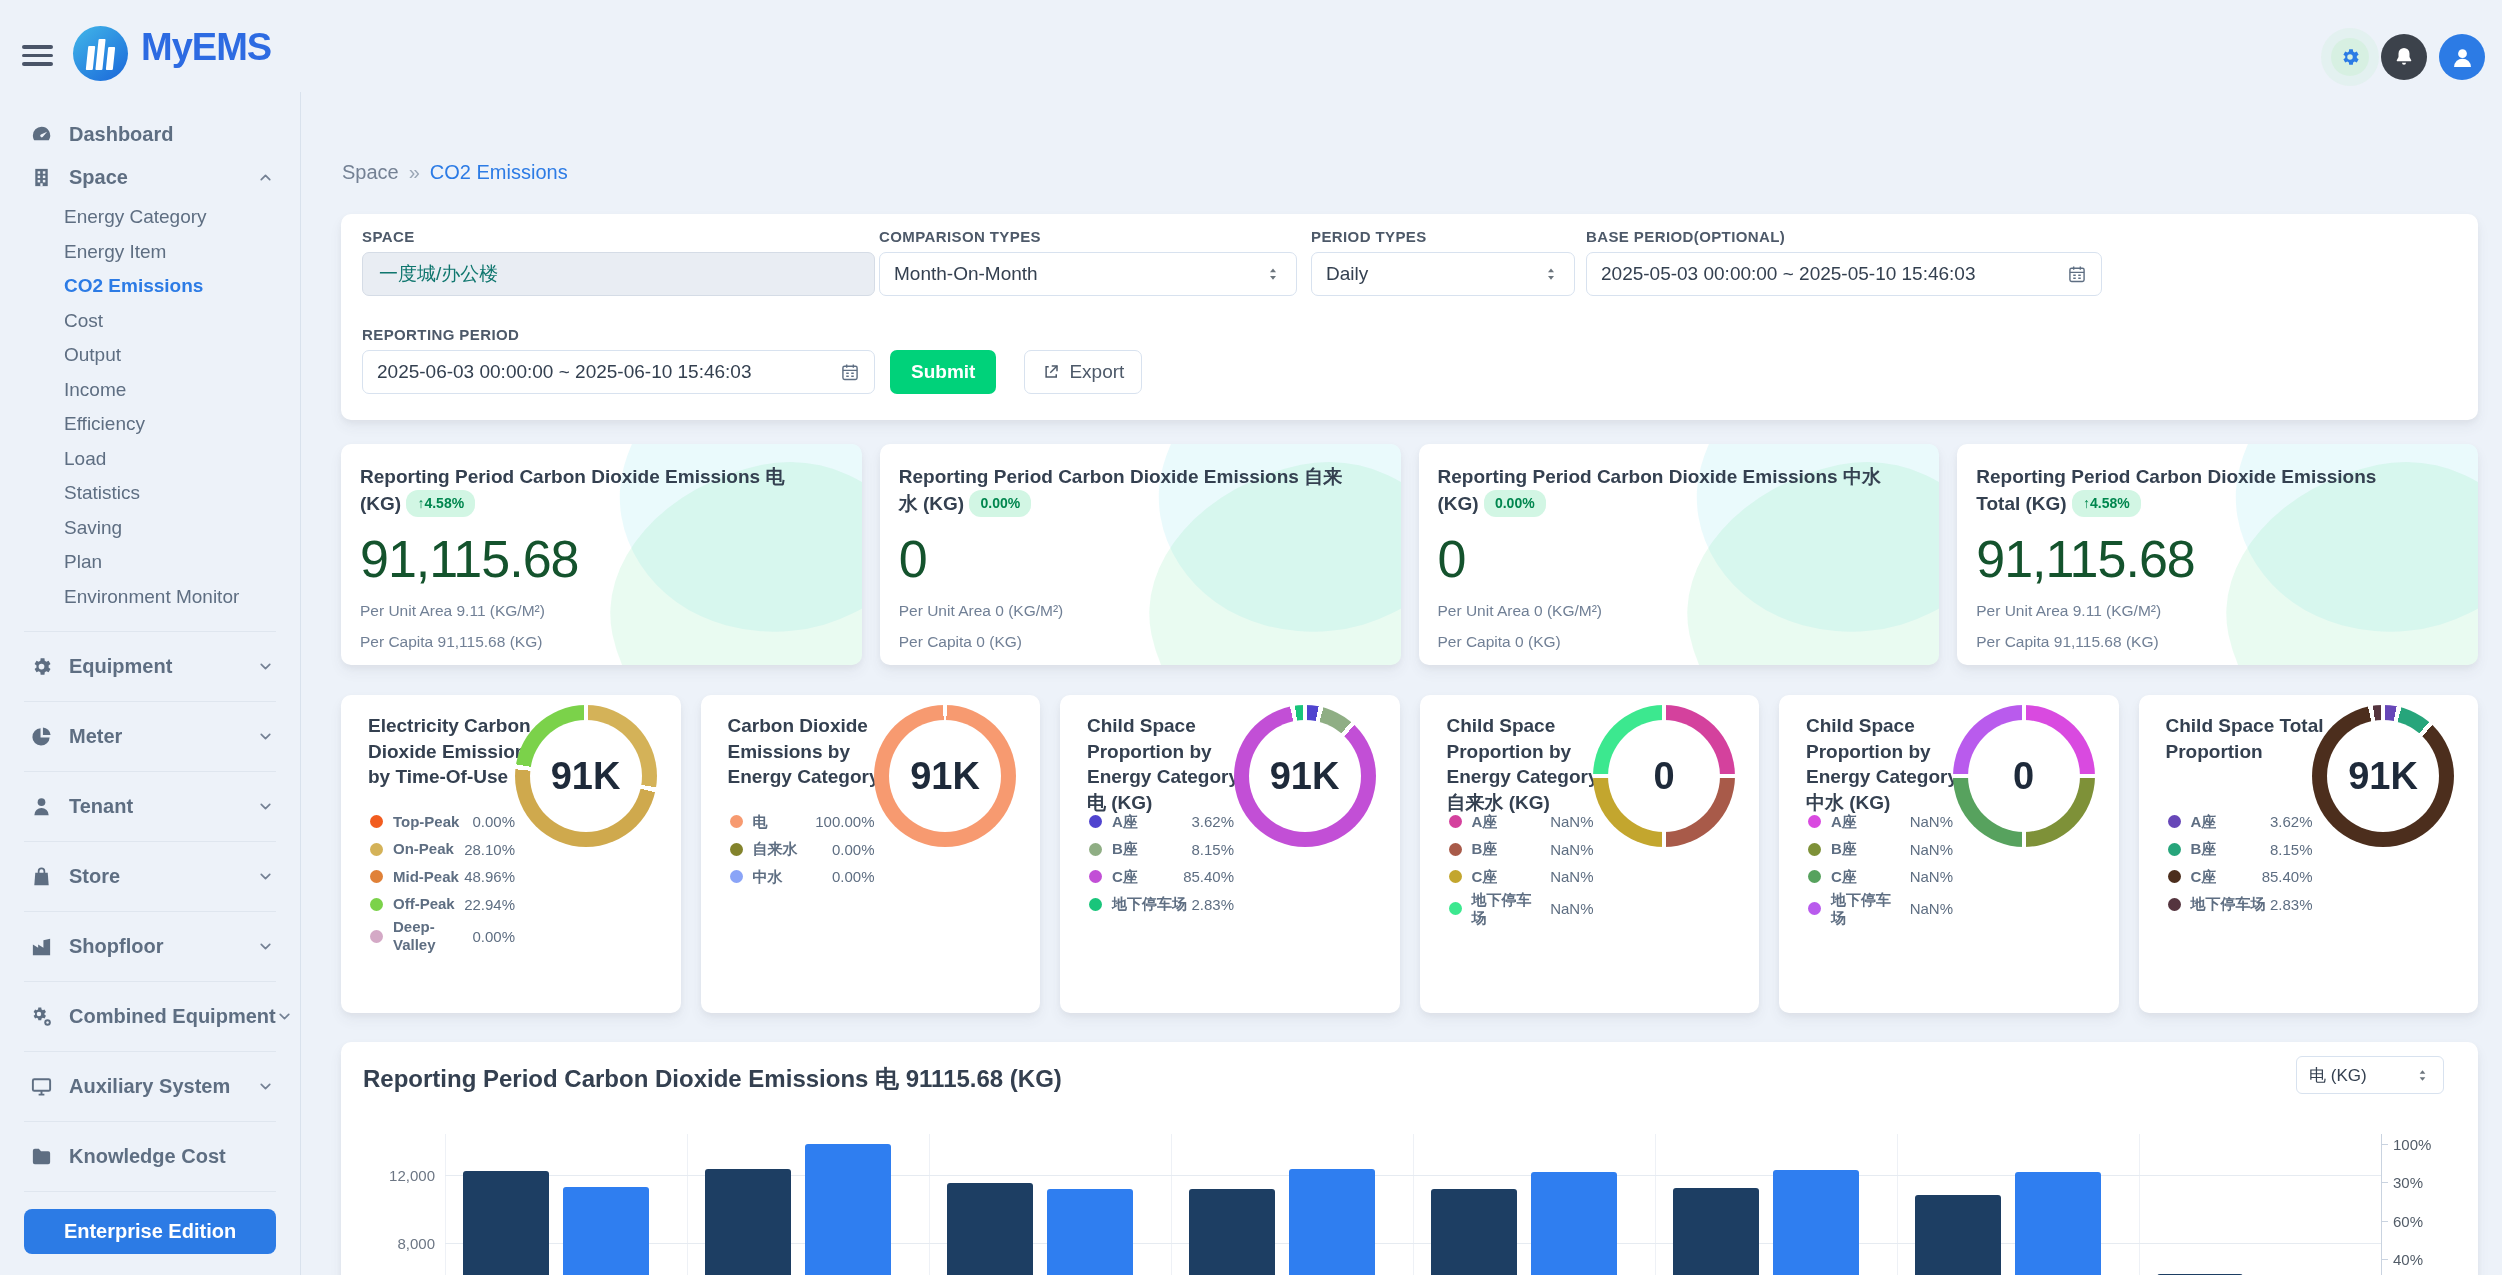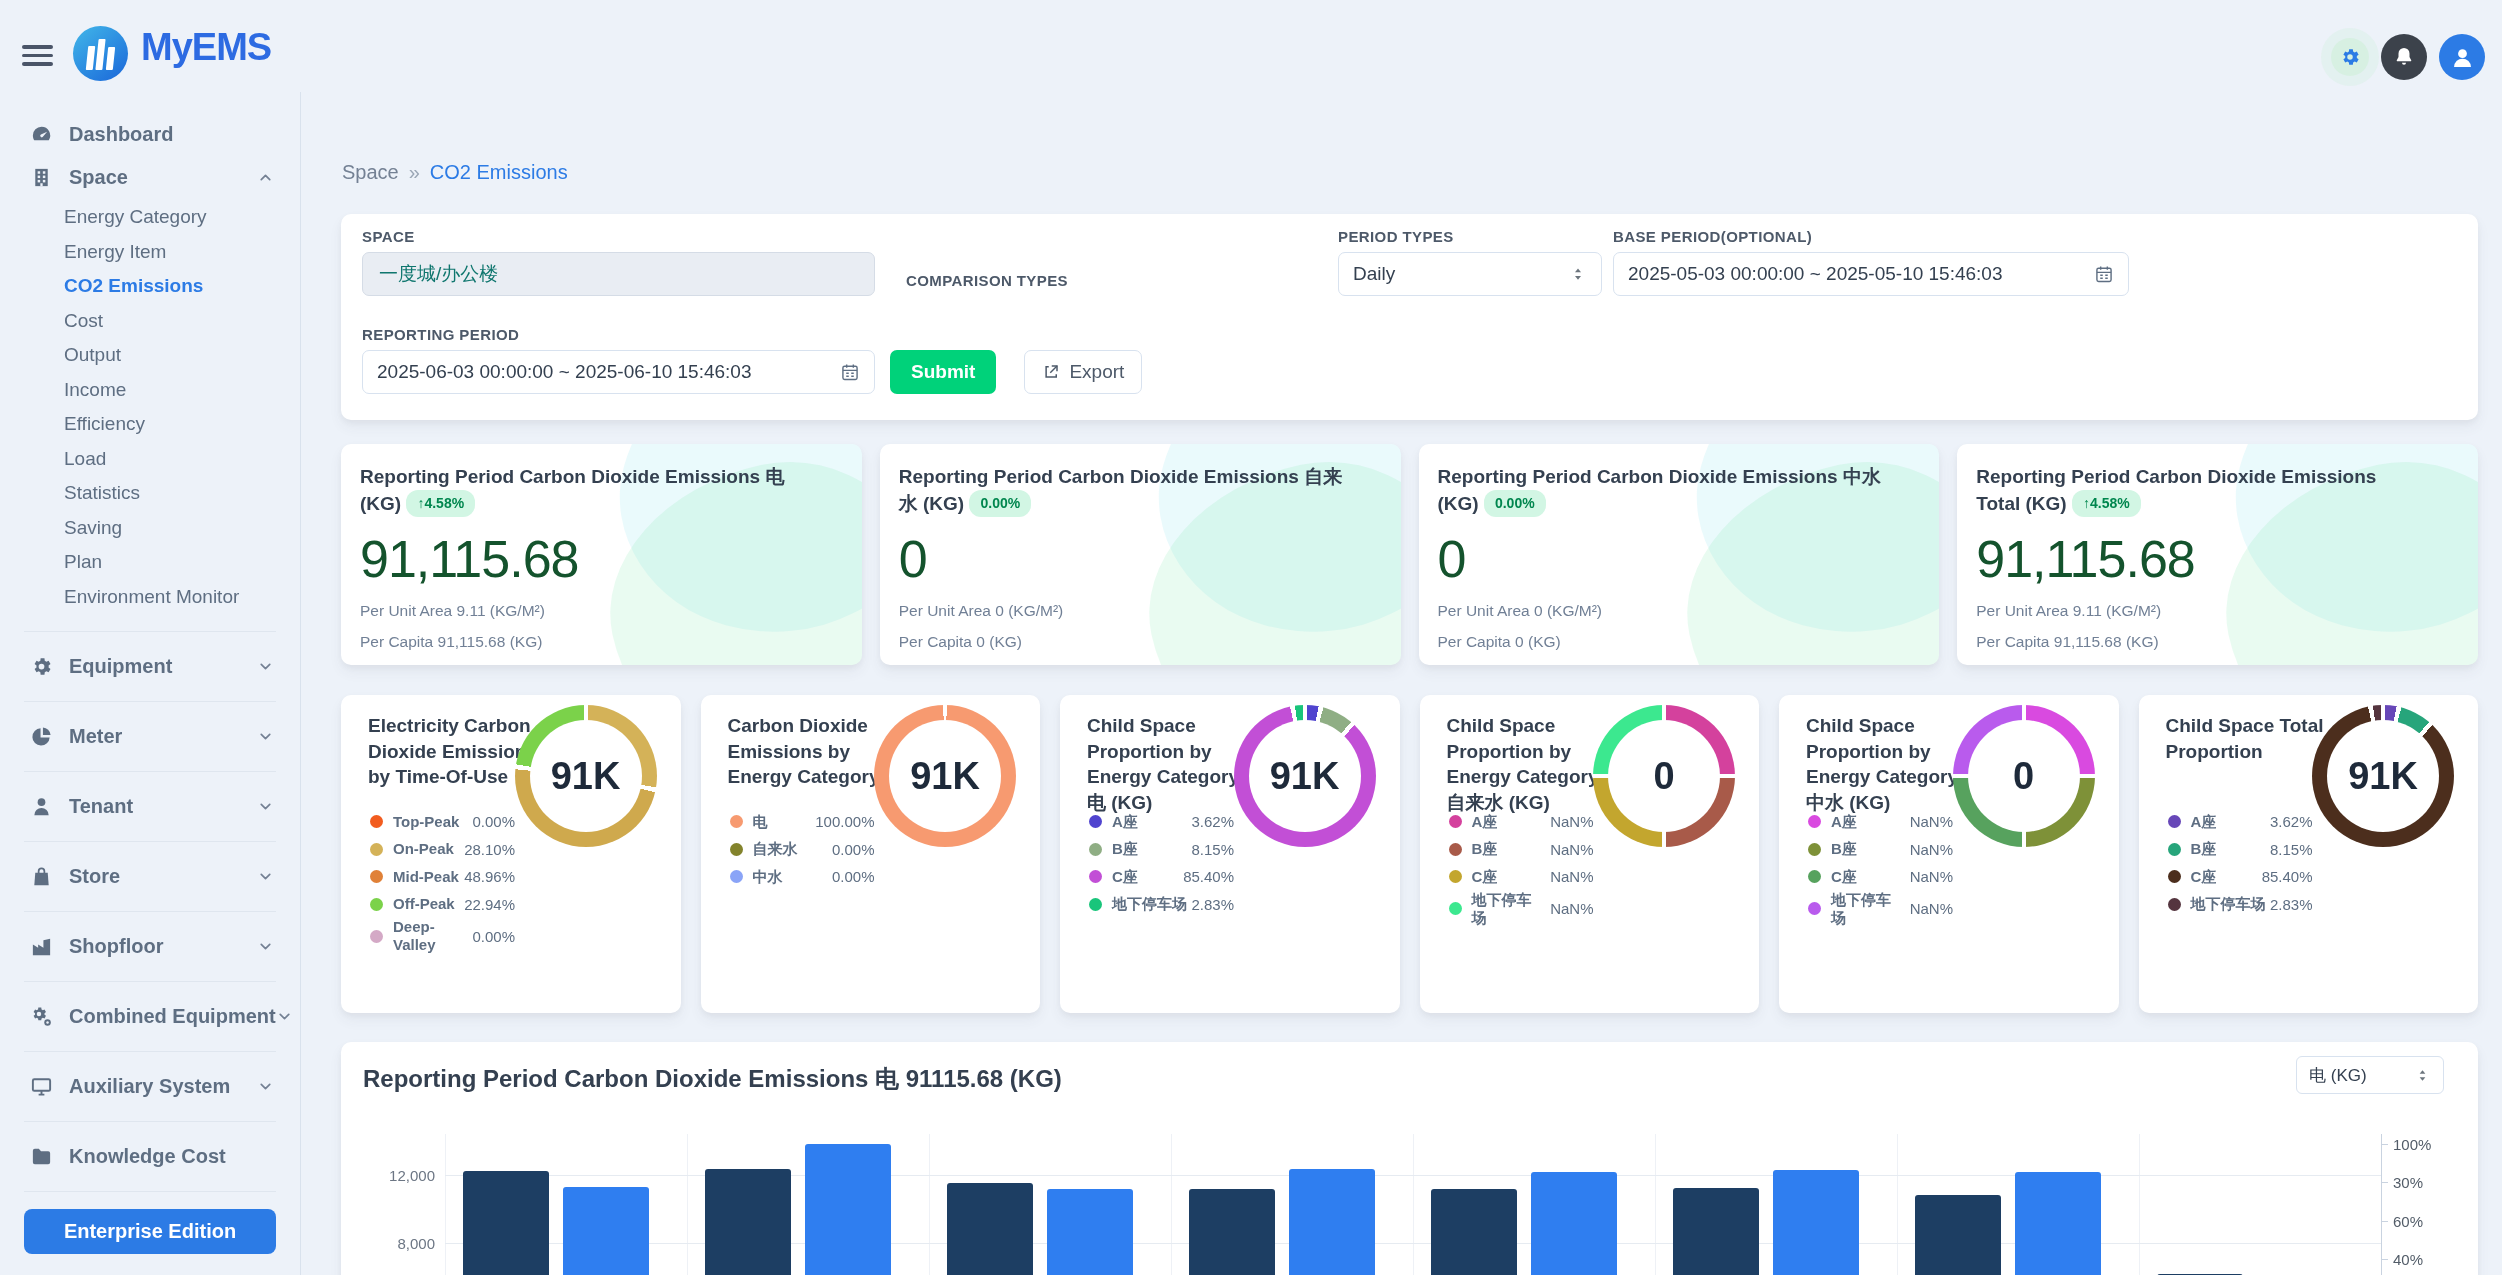--- a/index.html
+++ b/index.html
@@ -307,22 +307,31 @@
 </div>
 
 <div id="filter-card" class="card">
   <div class="f-row">
     <div class="f-col" style="width:513px">
       <div class="fld-label">SPACE</div>
       <div class="tbox filled">
         <input readonly="" value="一度城/办公楼" style="">
       </div>
     </div>
-    <div class="f-col" style="width:418px;margin-left:31px">
+    <div class="f-col" style="width:418px;margin-left:4px">
       <div class="fld-label">COMPARISON TYPES</div>
+      <div class="tbox">
+        <span class="grow">Month-On-Month</span>
+        <span class="tb-icon">
+            <svg width="18" height="18" viewBox="0 0 24 24" fill="#6c757d">
+              <path d="M12 4.5l4 5H8z"></path>
+              <path d="M12 19.5l-4-5h8z"></path>
+            </svg>
+          </span>
+      </div>
     </div>
     <div class="f-col" style="width:264px;margin-left:14px">
       <div class="fld-label">PERIOD TYPES</div>
       <div class="tbox">
         <span class="grow">Daily</span>
         <span class="tb-icon">
             <svg width="18" height="18" viewBox="0 0 24 24" fill="#6c757d">
               <path d="M12 4.5l4 5H8z"></path>
               <path d="M12 19.5l-4-5h8z"></path>
             </svg>

